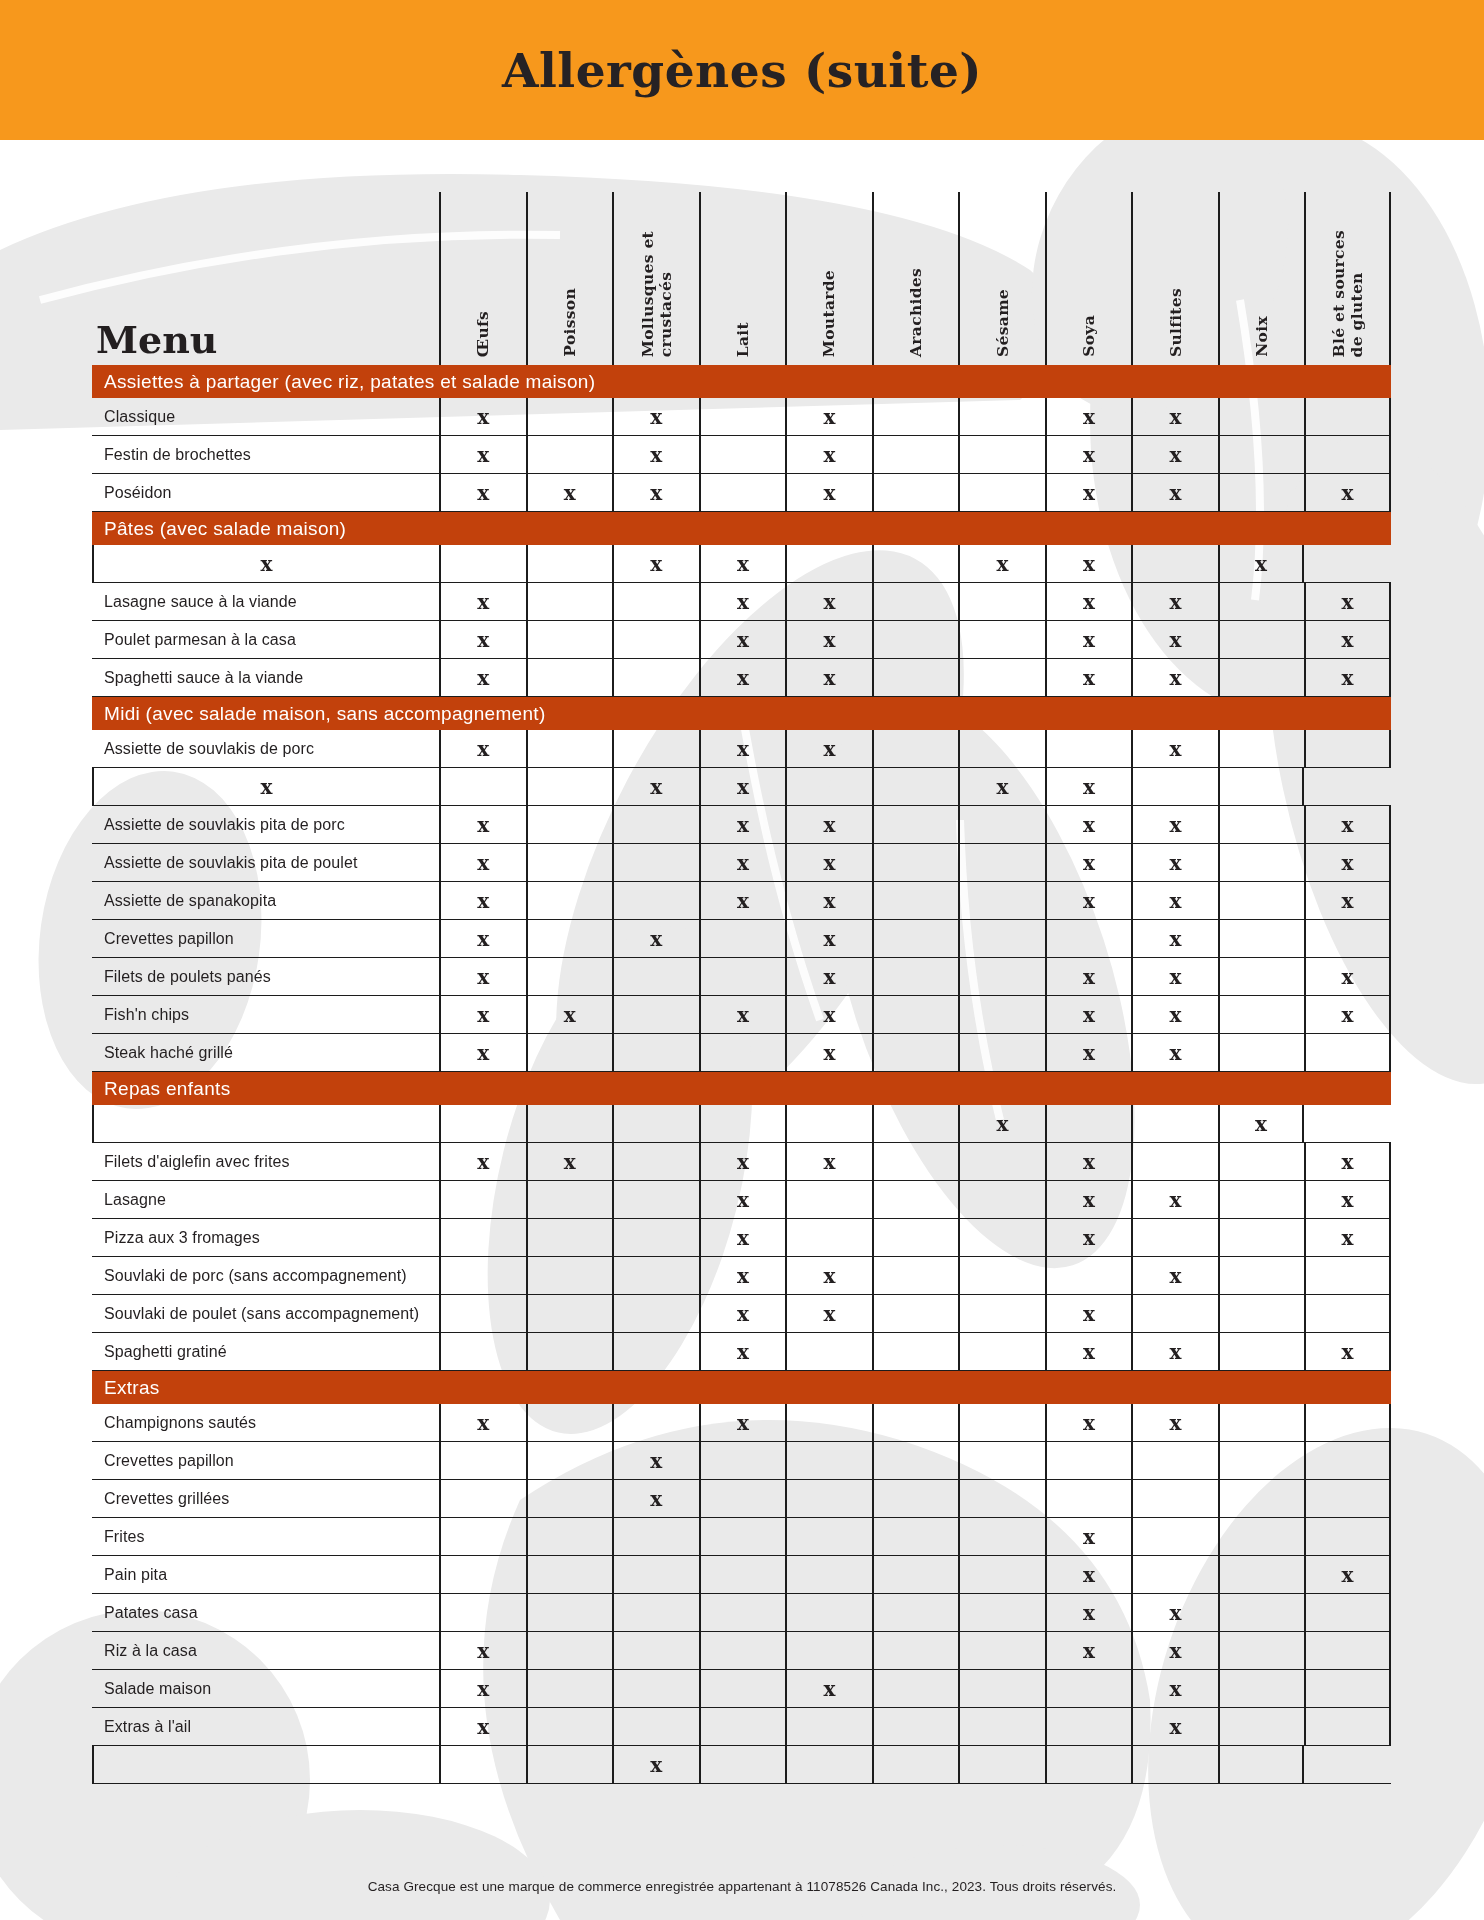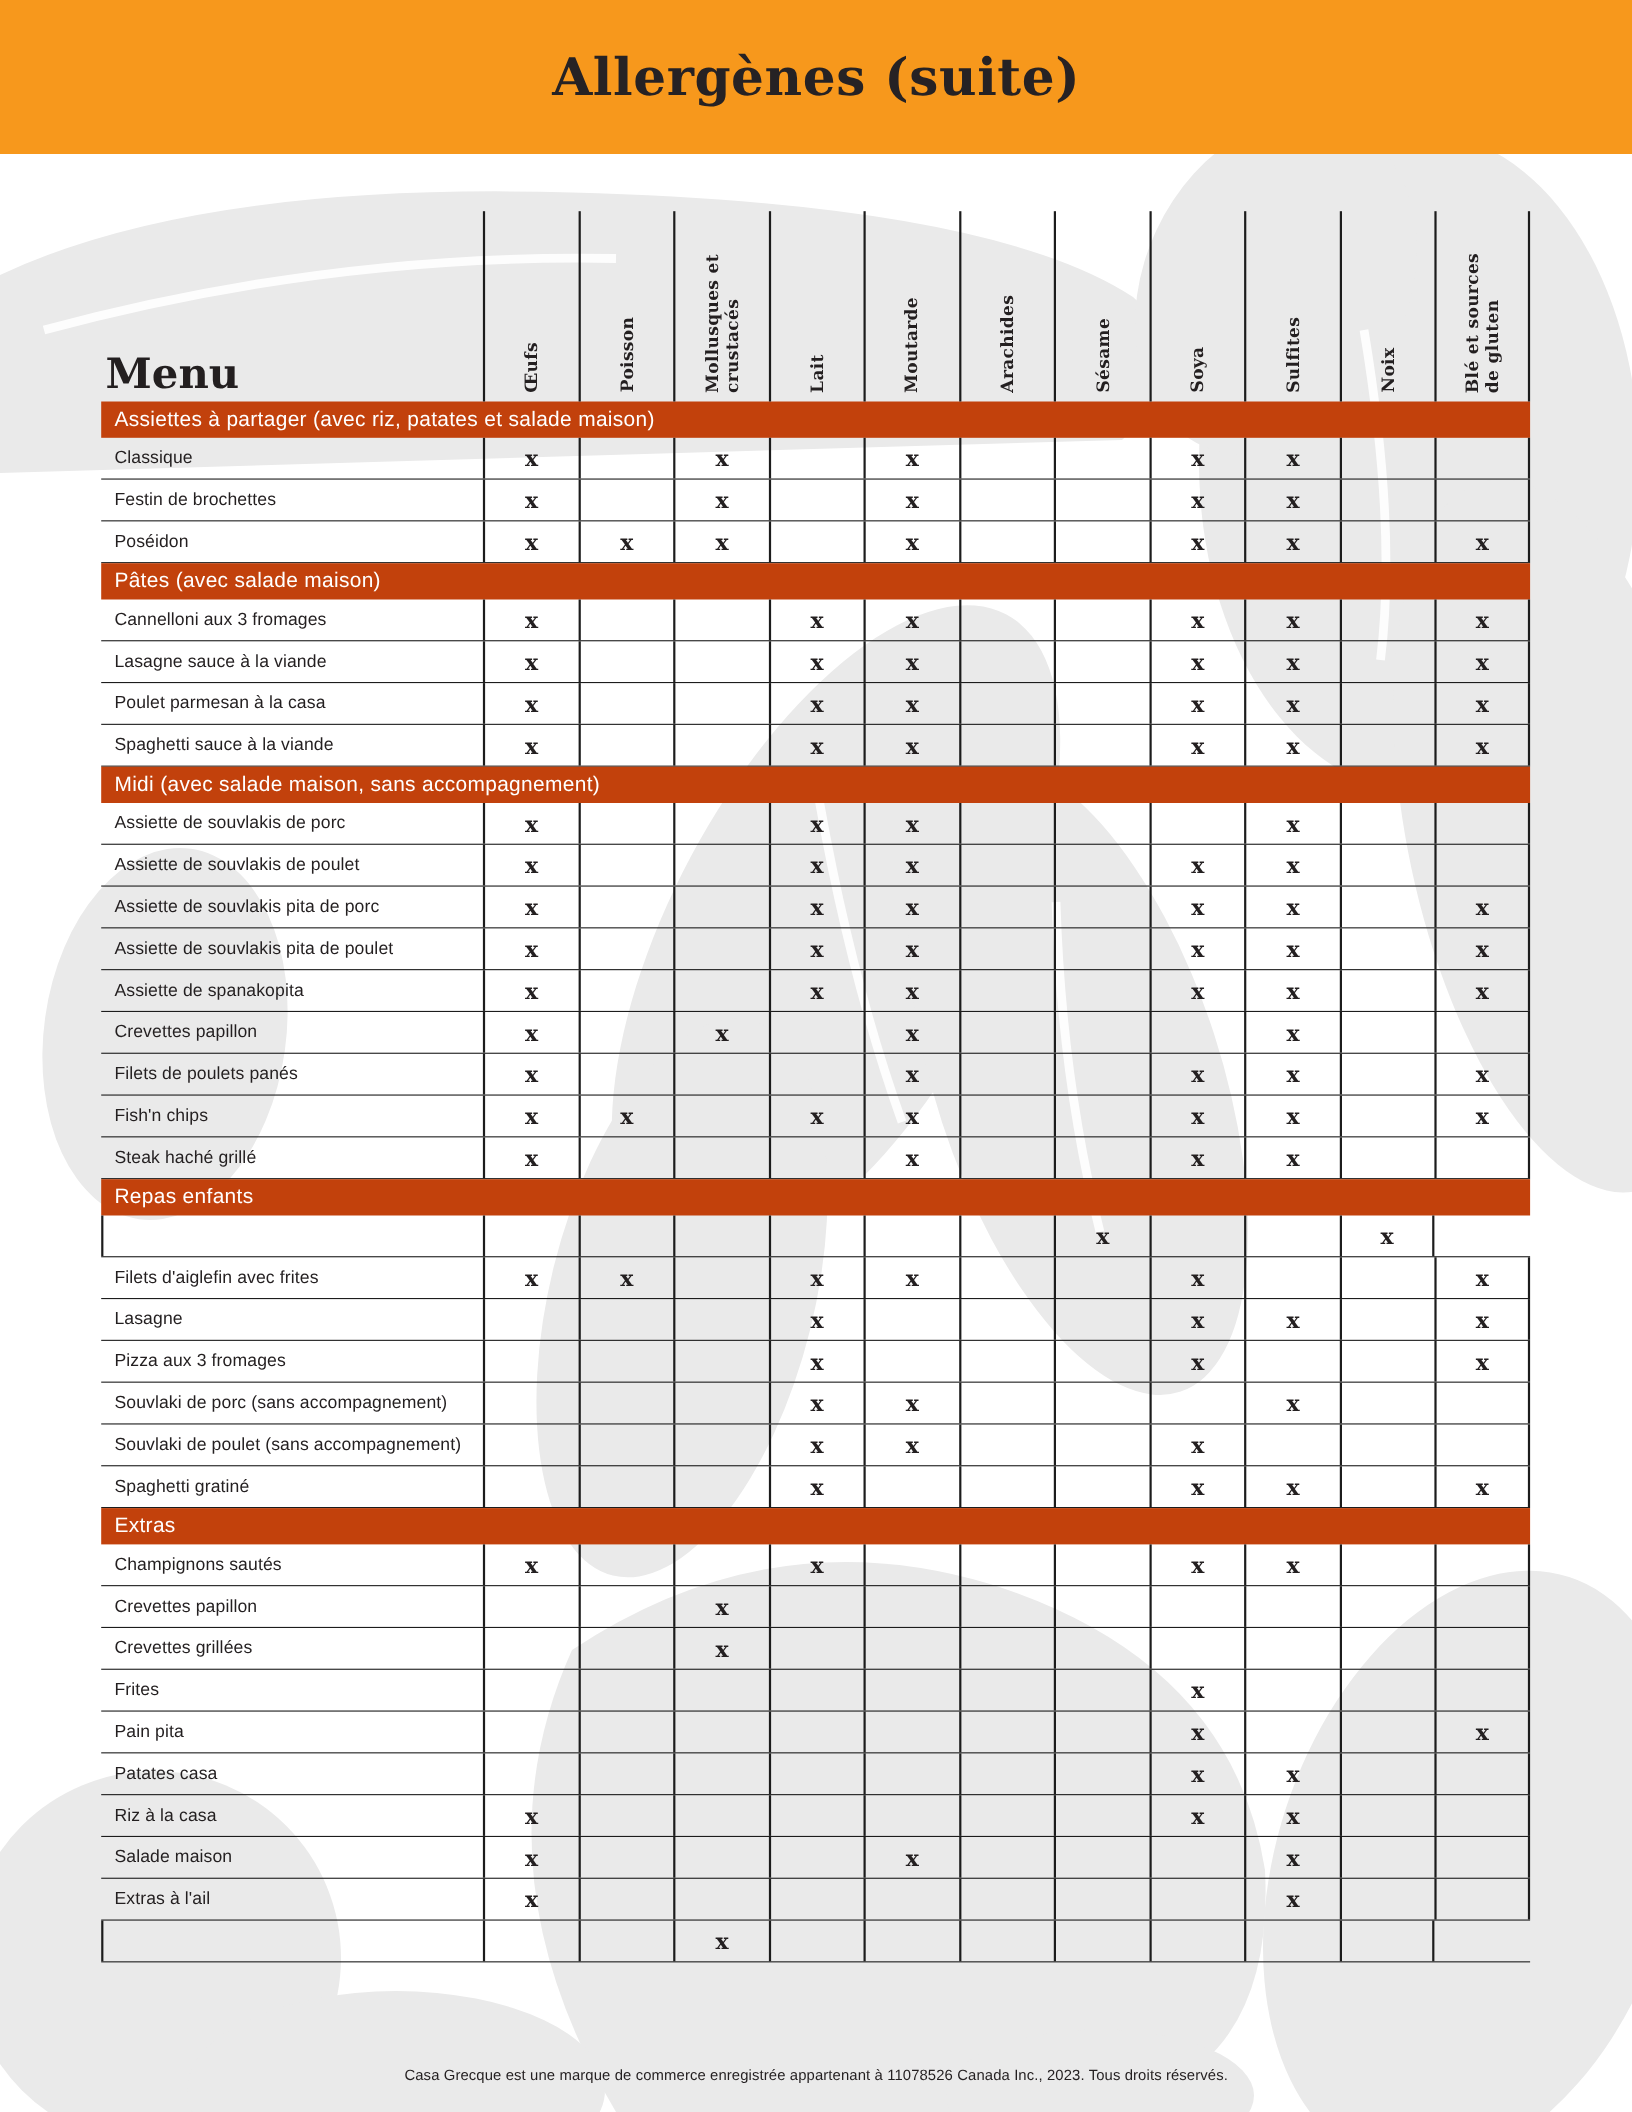--- a/index.html
+++ b/index.html
@@ -159,21 +159,20 @@
           <div class="mark-cell"></div>
           <div class="mark-cell">x</div>
           <div class="mark-cell">x</div>
           <div class="mark-cell"></div>
           <div class="mark-cell">x</div>
         </div>
         <div class="band">
           <span>Pâtes (avec salade maison)</span>
         </div>
         <div class="grid-row data-row">
-          <div class="label-cell">Cannelloni aux 3 fromages</div>
           <div class="mark-cell">x</div>
           <div class="mark-cell"></div>
           <div class="mark-cell"></div>
           <div class="mark-cell">x</div>
           <div class="mark-cell">x</div>
           <div class="mark-cell"></div>
           <div class="mark-cell"></div>
           <div class="mark-cell">x</div>
           <div class="mark-cell">x</div>
           <div class="mark-cell"></div>
@@ -232,21 +231,20 @@
           <div class="mark-cell">x</div>
           <div class="mark-cell">x</div>
           <div class="mark-cell"></div>
           <div class="mark-cell"></div>
           <div class="mark-cell"></div>
           <div class="mark-cell">x</div>
           <div class="mark-cell"></div>
           <div class="mark-cell"></div>
         </div>
         <div class="grid-row data-row">
-          <div class="label-cell">Assiette de souvlakis de poulet</div>
           <div class="mark-cell">x</div>
           <div class="mark-cell"></div>
           <div class="mark-cell"></div>
           <div class="mark-cell">x</div>
           <div class="mark-cell">x</div>
           <div class="mark-cell"></div>
           <div class="mark-cell"></div>
           <div class="mark-cell">x</div>
           <div class="mark-cell">x</div>
           <div class="mark-cell"></div>

